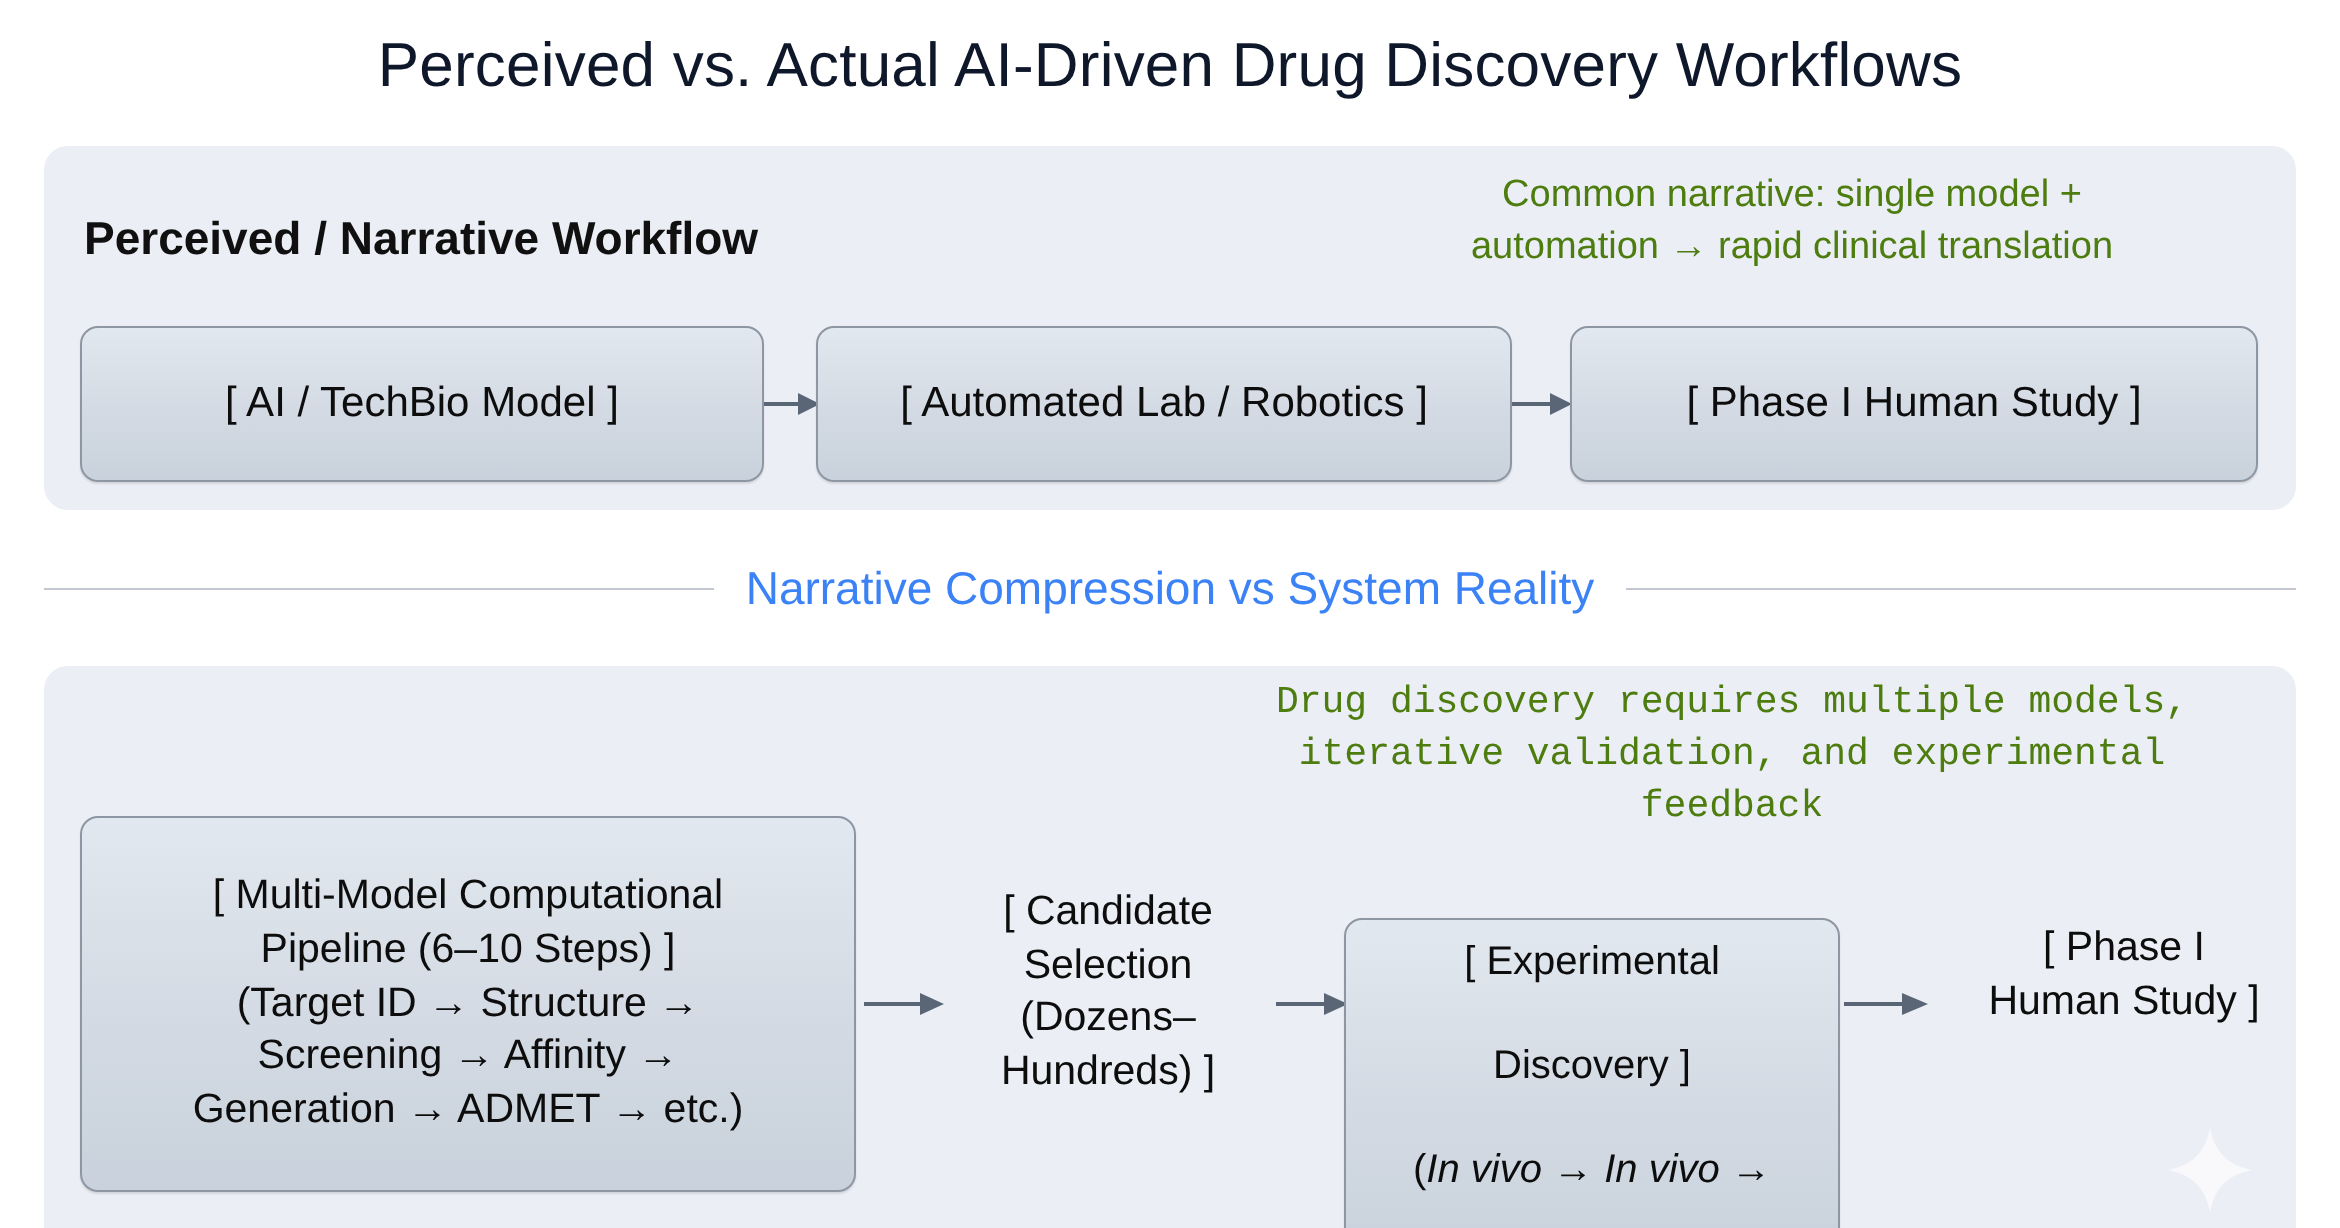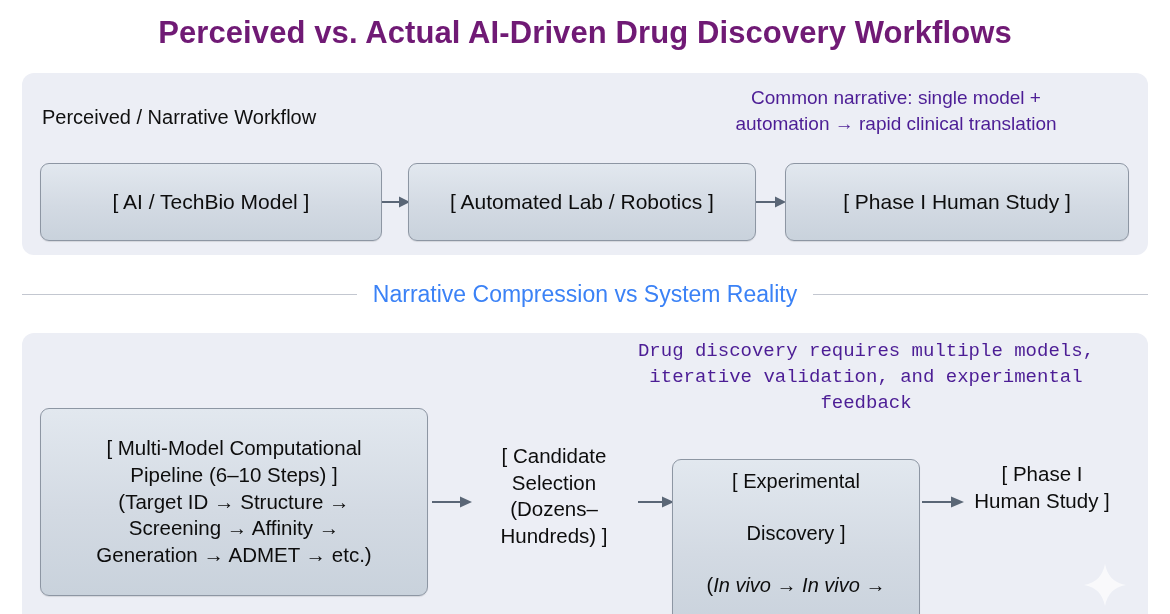--- a/index.html
+++ b/index.html
@@ -13,22 +13,22 @@
     font-family: "Liberation Sans", sans-serif;
     color: #111111;
     overflow: hidden;
     position: relative;
   }
 
   
   .page-title {
     text-align: center;
     font-size: 31px;
-    font-weight: 700;
-    color: #701a75;
+    font-weight: 400;
+    color: #0f172a;
     letter-spacing: 0.1px;
     padding-top: 14px;
     line-height: 1.2;
   }
 
   
   .panel {
     position: absolute;
     left: 22px;
     width: 1126px;
@@ -41,34 +41,34 @@
   }
   #panel-actual {
     top: 333px;
     height: 281px;
     border-bottom-left-radius: 0;
     border-bottom-right-radius: 0;
   }
 
   .panel-header {
     position: absolute;
-    font-size: 20px;
-    font-weight: normal;
+    font-size: 23px;
+    font-weight: bold;
     color: #101010;
   }
   #panel-perceived .panel-header { left: 20px; top: 33px; }
   #panel-actual  .panel-header { left: 20px; top: 28px; }
 
   .panel-note {
     position: absolute;
     right: 22px;
     text-align: center;
     font-size: 19px;
     line-height: 1.38;
-    color: #4c1d95;
+    color: #4d7c0f;
     white-space: pre-line;
   }
   #panel-perceived .panel-note { top: 12px; width: 460px; }
   #panel-actual  .panel-note { top: 5px; width: 520px; font-family: Liberation Mono, monospace; }
 
   
   .flow-box {
     position: absolute;
     background: linear-gradient(180deg, #e2e8ef 0%, #d3dae3 55%, #c9d2dc 100%);
     border: 1px solid #8d96a3;
@@ -104,21 +104,21 @@
   
   .flow-text {
     position: absolute;
     text-align: center;
     font-size: 20.5px;
     line-height: 1.3;
     color: #0d0d0d;
     white-space: pre-line;
   }
   #text-candidate  { left: 452px; top: 110px; width: 160px; }
-  #text-phase1-bot { left: 920px; top: 128px; width: 200px; }
+  #text-phase1-bot { left: 940px; top: 128px; width: 200px; }
 
   
   .arrow {
     position: absolute;
     height: 12px;
     display: block;
   }
   .arrow svg { display: block; overflow: visible; }
 
   #arrow-top-1 { left: 360px; top: 123px; width: 28px; }

